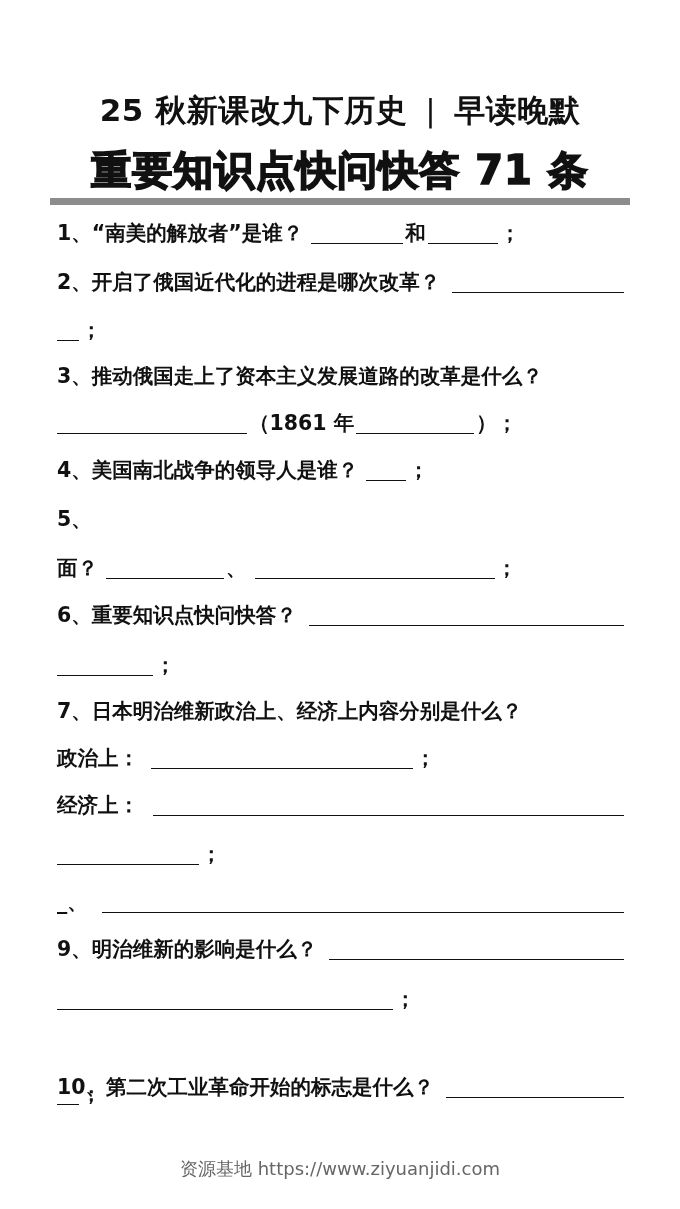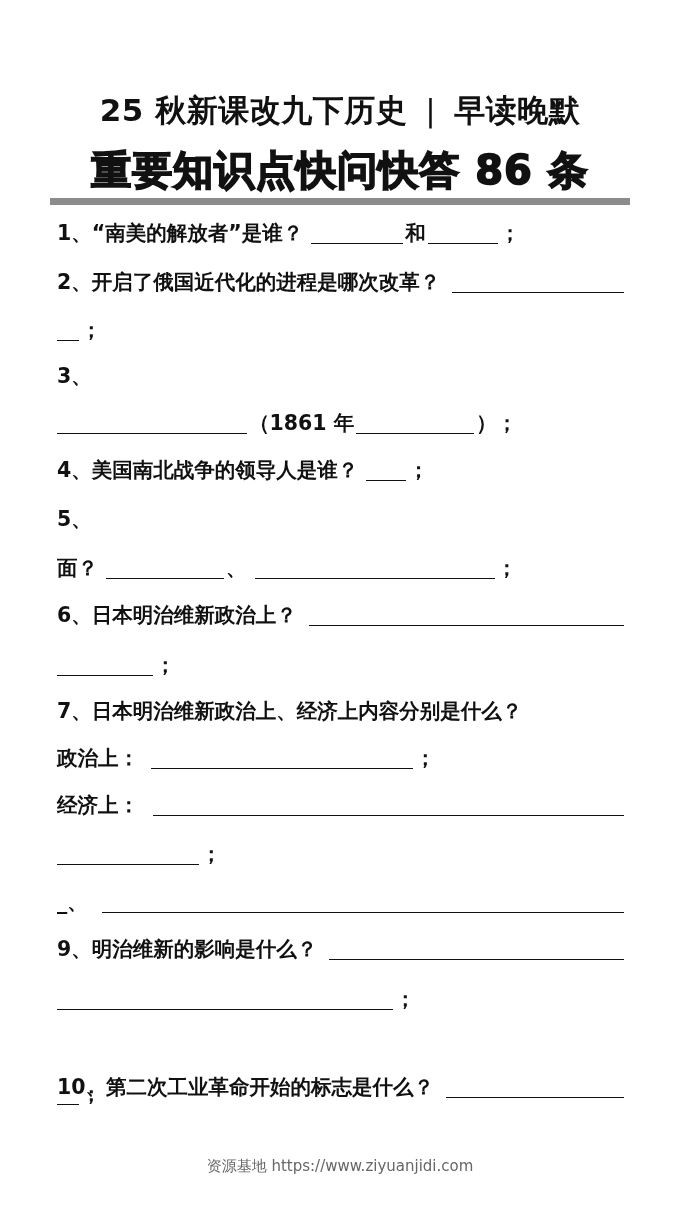--- a/index.html
+++ b/index.html
@@ -26,30 +26,30 @@
     font-size: 20.5px; font-weight: bold; line-height: 34px; white-space: nowrap;
     display: flex; align-items: flex-end;
   }
   .blank {
     display: inline-block; border-bottom: 1.5px solid #111; height: 24px;
     margin: 0 2px 6px 2px;
   }
   .grow { flex: 1; }
   .footer {
     position: absolute; left: 0; width: 680px; top: 1157px; text-align: center;
-    font-size: 15px; color: #666666; font-family: "DejaVu Sans", sans-serif;
+    font-size: 18px; color: #666666; font-family: "DejaVu Sans", sans-serif;
   }
 </style>
 </head>
 <body>
 
 <div class="title1">
   <span>25 秋新课改九下历史</span><span class="sep">|</span><span>早读晚默</span>
 </div>
-<div class="title2">重要知识点快问快答 86 条</div>
+<div class="title2">重要知识点快问快答 71 条</div>
 <div class="rule"></div>
 
 <div class="line" style="top:216px;">
   <span>1、</span>
   <span>“南美的解放者”是谁？</span>
   <span class="blank" style="width:92px;margin-left:8px;"></span>
   <span>和</span>
   <span class="blank" style="width:70px;"></span>
   <span>；</span>
 </div>
@@ -59,20 +59,21 @@
   <span>开启了俄国近代化的进程是哪次改革？</span>
   <span class="blank grow" style="margin-left:12px;margin-right:0;"></span>
 </div>
 <div class="line" style="top:313px;">
   <span class="blank" style="width:22px;margin-left:0;"></span>
   <span>；</span>
 </div>
 
 <div class="line" style="top:359px;">
   <span>3、</span>
+  <span>推动俄国走上了资本主义发展道路的改革是什么？</span>
 </div>
 <div class="line" style="top:406px;">
   <span class="blank" style="width:190px;margin-left:0;"></span>
   <span>（1861 年</span>
   <span class="blank" style="width:118px;"></span>
   <span>）</span>
   <span>；</span>
 </div>
 
 <div class="line" style="top:453px;">
@@ -88,21 +89,21 @@
 <div class="line" style="top:551px;">
   <span>面？</span>
   <span class="blank" style="width:118px;margin-left:8px;"></span>
   <span>、</span>
   <span class="blank" style="width:240px;margin-left:8px;"></span>
   <span>；</span>
 </div>
 
 <div class="line" style="top:598px;">
   <span>6、</span>
-  <span>日本明治维新政治上？</span>
+  <span>重要知识点快问快答？</span>
   <span class="blank grow" style="margin-left:12px;margin-right:0;"></span>
 </div>
 <div class="line" style="top:648px;">
   <span class="blank" style="width:96px;margin-left:0;"></span>
   <span>；</span>
 </div>
 
 <div class="line" style="top:694px;">
   <span>7、</span>
   <span>日本明治维新政治上、经济上内容分别是什么？</span>

